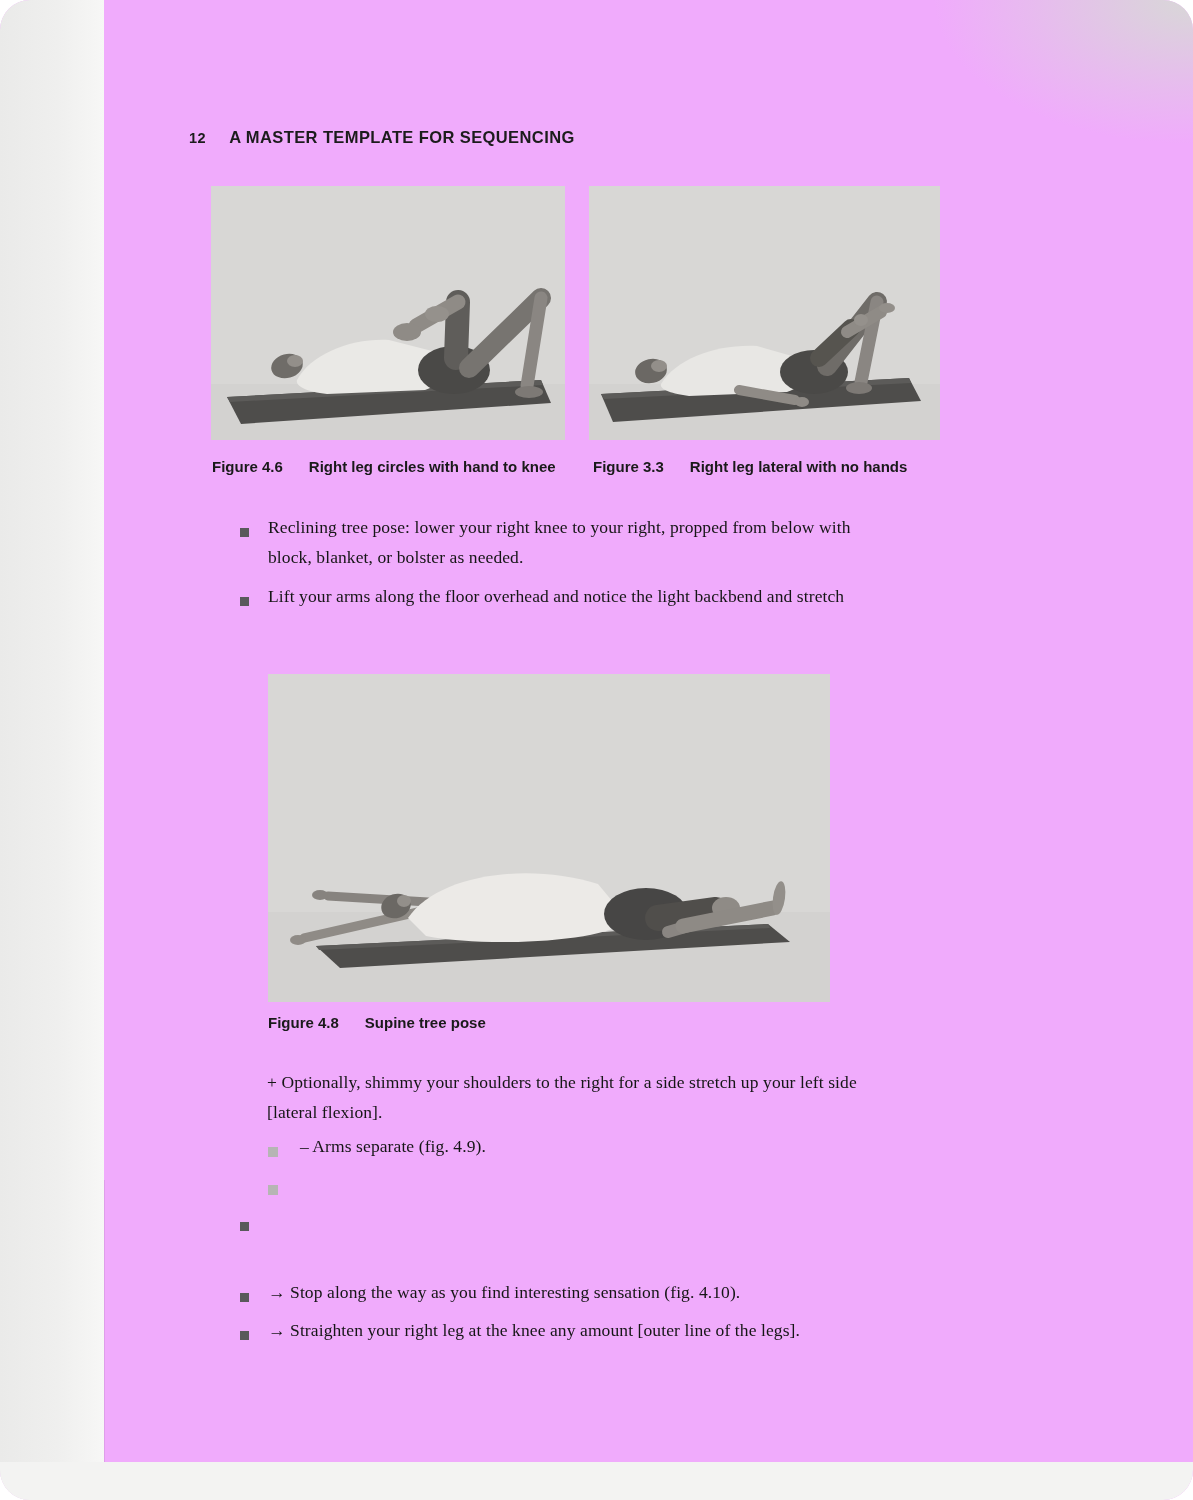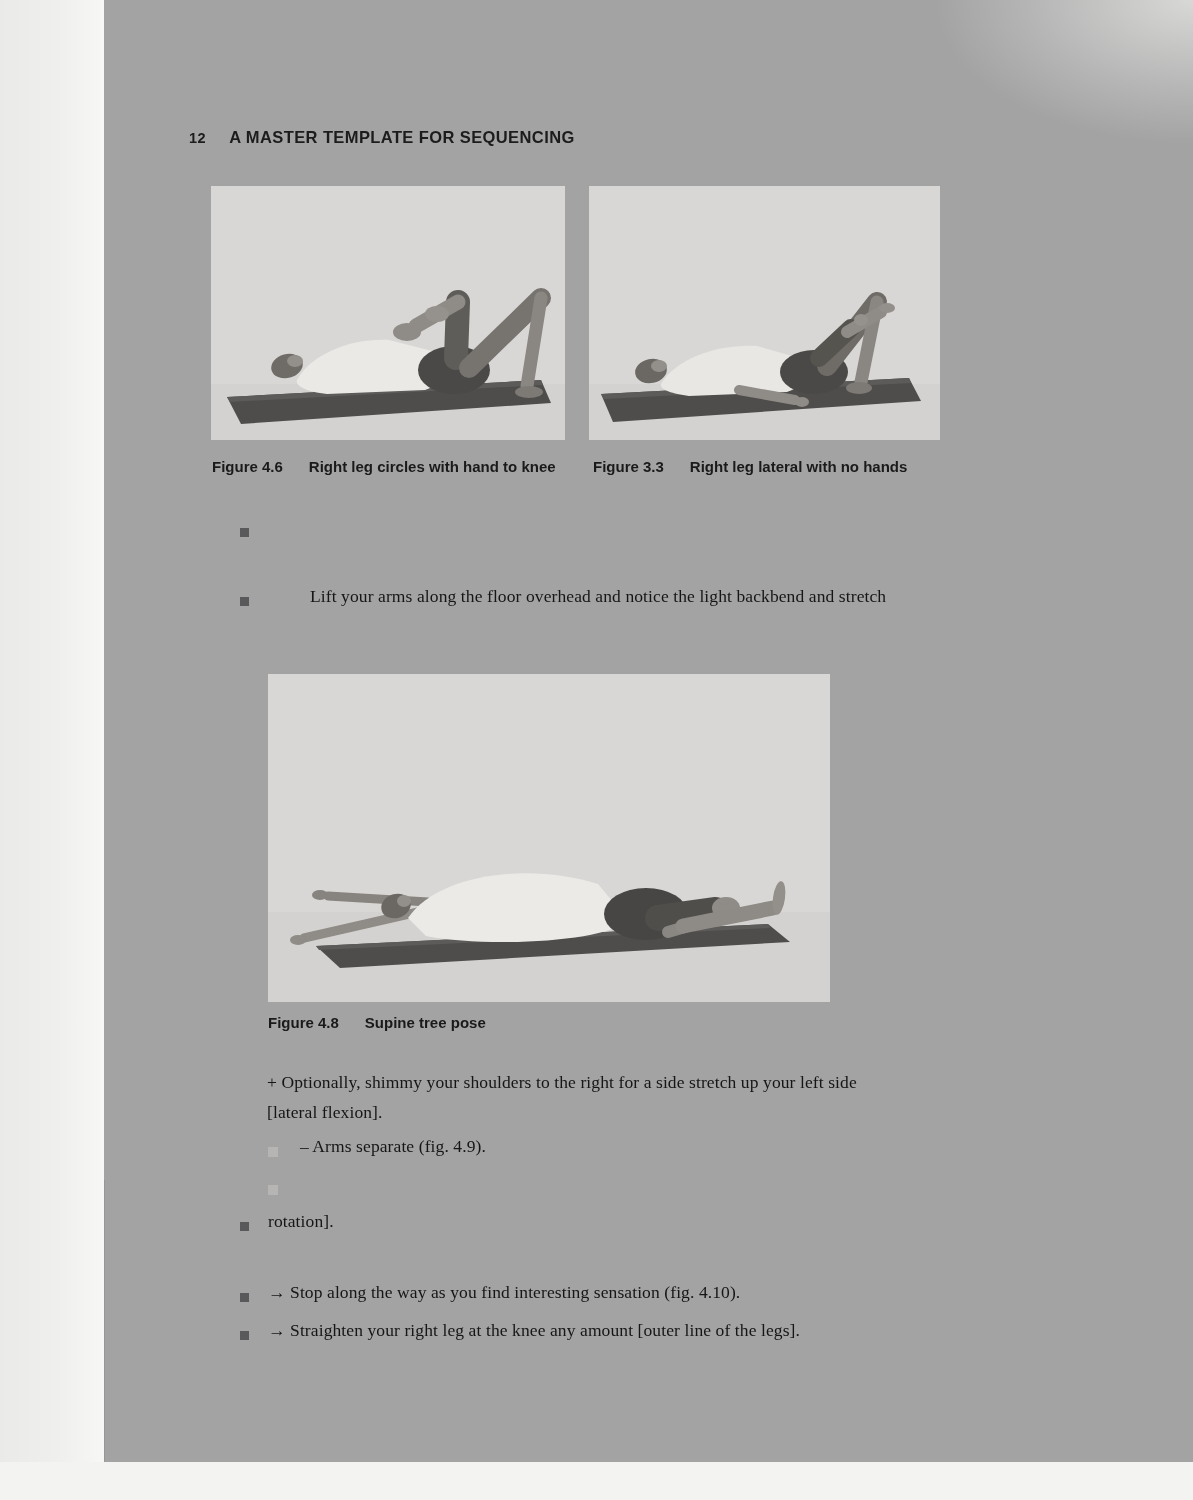--- a/index.html
+++ b/index.html
@@ -1,17 +1,17 @@
 <!DOCTYPE html>
 <html><head>
 <meta charset="utf-8">
 <style>
   html,body{margin:0;padding:0;background:#fff;}
-  .canvas{position:relative;width:1193px;height:1500px;background:#a3a3a3;overflow:hidden;
-          font-family:"Liberation Serif", serif;}
+  .canvas{position:relative;width:1193px;height:1500px;background:#f0abfc;overflow:hidden;
+          font-family:"Liberation Serif", serif;border-radius:30px;}
   
   .edge-left{position:absolute;left:0;top:0;width:104px;height:1500px;
              background:linear-gradient(90deg,#eaeae9 0%,#efefee 55%,#f7f7f6 100%);}
   .page-line{position:absolute;left:104px;top:1180px;width:1px;height:282px;background:rgba(0,0,0,0.07);}
   .corner-tr{position:absolute;right:0;top:0;width:360px;height:200px;
              background:radial-gradient(ellipse 360px 200px at 100% 0%,#d8d8d7 0%,rgba(216,216,215,0.35) 45%,rgba(255,255,255,0) 72%);}
   .bottom-strip{position:absolute;left:0;top:1462px;width:1193px;height:38px;background:#f3f3f2;}
 
   .running-head{position:absolute;left:189px;top:128px;font-family:"Liberation Sans",sans-serif;
                 color:#1c1c1c;white-space:nowrap;}
@@ -87,23 +87,27 @@
   </figure>
 
   <div class="caption" style="left:212px;top:458px;">
     <span class="cap-label">Figure 4.6</span><span class="cap-text">Right leg circles with hand to knee</span>
   </div>
   <div class="caption" style="left:593px;top:458px;">
     <span class="cap-label">Figure 3.3</span><span class="cap-text">Right leg lateral with no hands</span>
   </div>
 
   <span class="sq dark" style="left:240px;top:528px;"></span>
+  <div class="txt" style="left:268px;top:512px;">
+    <div>Reclining tree pose: lower your right knee to your right, propped from below with</div>
+    <div>block, blanket, or bolster as needed.</div>
+  </div>
 
   <span class="sq dark" style="left:240px;top:597px;"></span>
-  <div class="txt" style="left:268px;top:581px;margin-left:42px;">
+  <div class="txt" style="left:268px;top:581px;">
     <div>Lift your arms along the floor overhead and notice the light backbend and stretch</div>
   </div>
 
   <figure class="photo" style="left:268px;top:674px;" aria-label="Man lying on his back with arms stretched overhead along the floor, right knee bent out to the side, left leg extended with foot flexed upright">
     <svg width="562" height="328" viewBox="0 0 562 328">
       <rect width="562" height="328" fill="#d8d7d5"></rect>
       <rect y="238" width="562" height="90" fill="#d3d2d0"></rect>
       <polygon points="48,272 500,250 522,268 72,294" fill="#4e4d4b"></polygon>
       <polygon points="48,272 500,250 502,254 51,276" fill="#5c5b59"></polygon>
       <line x1="150" y1="238" x2="36" y2="264" stroke="#8f8b86" stroke-width="9" stroke-linecap="round"></line>
@@ -133,21 +137,20 @@
 
   <span class="sq light" style="left:268px;top:1147px;"></span>
   <div class="txt" style="left:300px;top:1131px;">
     <div>– Arms separate (fig. 4.9).</div>
   </div>
 
   <span class="sq light" style="left:268px;top:1185px;"></span>
 
   <span class="sq dark" style="left:240px;top:1222px;"></span>
   <div class="txt" style="left:268px;top:1206px;">
-    <div>rotation].</div>
   </div>
 
   <span class="sq dark" style="left:240px;top:1293px;"></span>
   <div class="txt" style="left:268px;top:1277px;">
     <div>→ Stop along the way as you find interesting sensation (fig. 4.10).</div>
   </div>
 
   <span class="sq dark" style="left:240px;top:1331px;"></span>
   <div class="txt" style="left:268px;top:1315px;">
     <div>→ Straighten your right leg at the knee any amount [outer line of the legs].</div>

